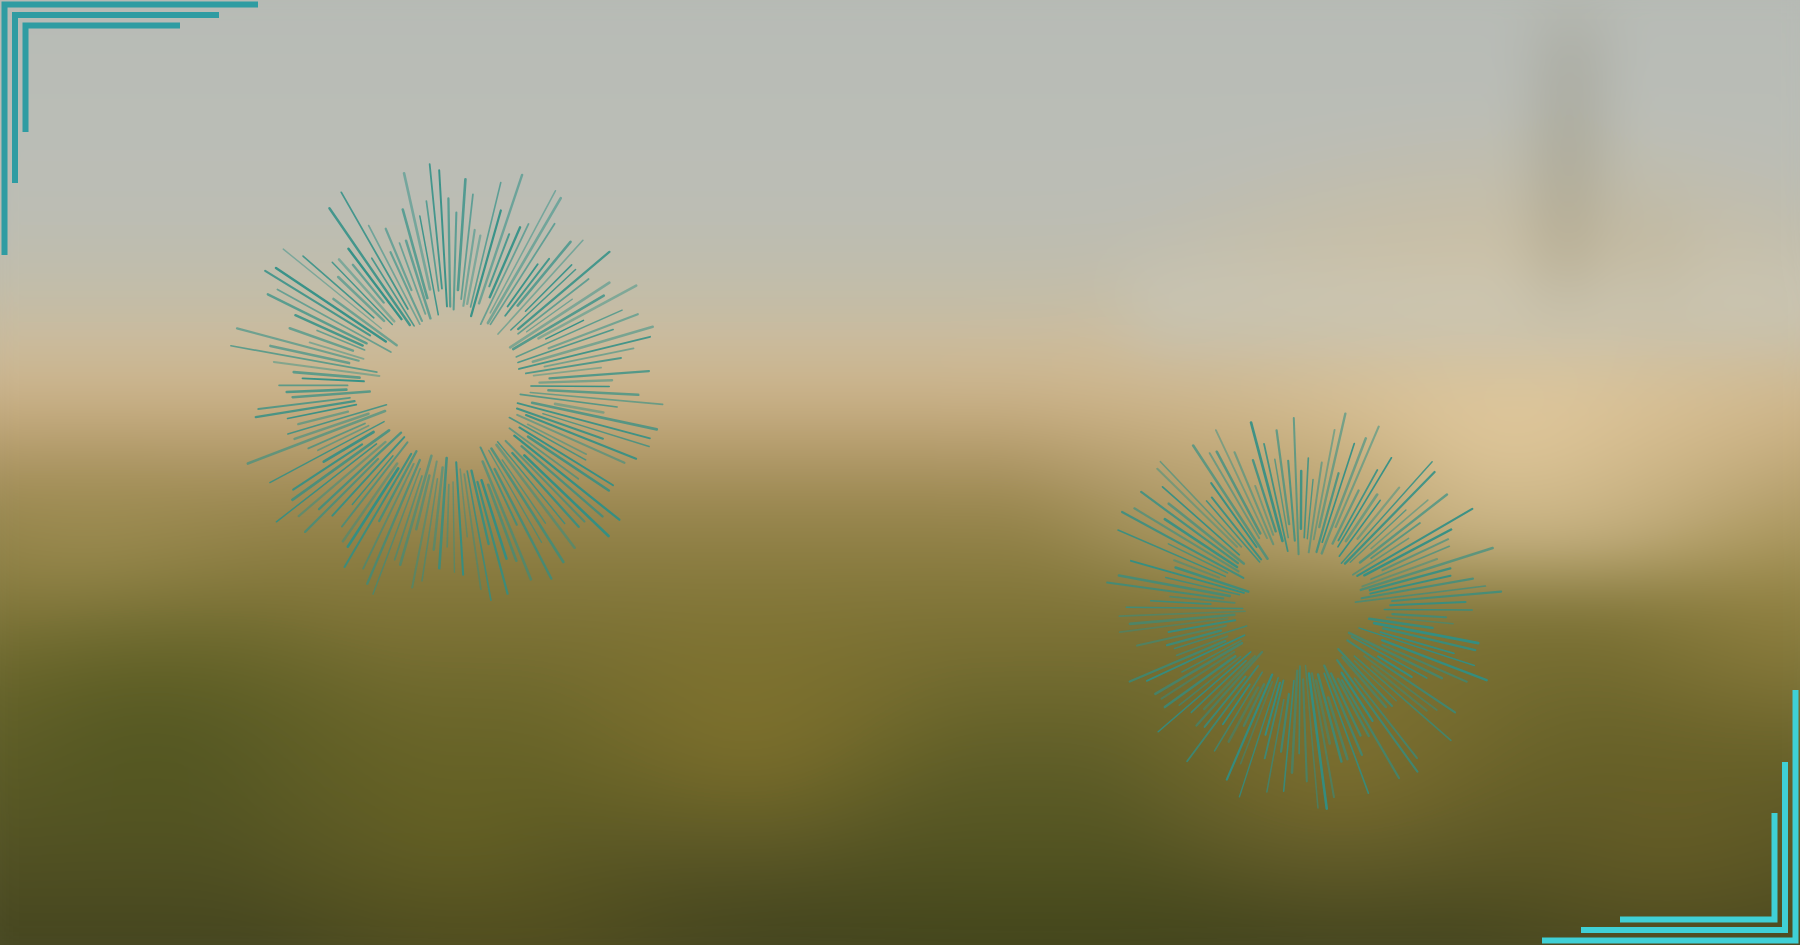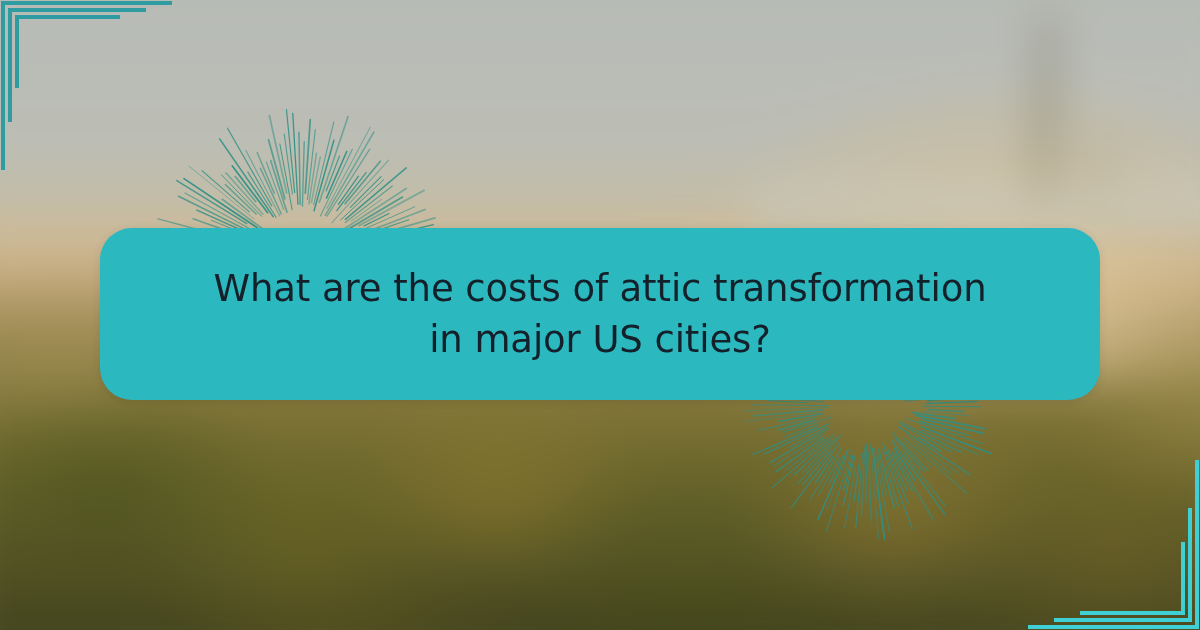--- a/index.html
+++ b/index.html
@@ -479,23 +479,20 @@
           <line x1="46.26" y1="-12.54" x2="99.87" y2="-27.07" stroke="#2f8f86" stroke-width="1.56" stroke-opacity="0.86"></line>
           <line x1="46.48" y1="-10.30" x2="100.05" y2="-22.17" stroke="#2f8f86" stroke-width="1.21" stroke-opacity="0.92"></line>
           <line x1="40.71" y1="-7.17" x2="114.97" y2="-20.25" stroke="#2f8f86" stroke-width="1.37" stroke-opacity="0.72"></line>
           <line x1="36.62" y1="-4.56" x2="123.25" y2="-15.34" stroke="#2f8f86" stroke-width="1.10" stroke-opacity="0.64"></line>
           <line x1="61.12" y1="-5.29" x2="133.77" y2="-11.57" stroke="#2f8f86" stroke-width="1.38" stroke-opacity="0.75"></line>
           <line x1="59.82" y1="-2.53" x2="109.97" y2="-4.65" stroke="#2f8f86" stroke-width="1.40" stroke-opacity="0.88"></line>
         </g>
     </svg>
   </div>
 
-  <div id="banner">
-    <div id="banner-title">What are the costs of attic transformation in major US cities?</div>
-  </div>
 
   <div class="corner" id="corner-top-left">
     <svg width="180" height="180" aria-hidden="true">
       <g stroke="#2f9ca2" stroke-width="4" fill="none" stroke-linecap="butt">
         <path d="M3 170 L3 3 L172 3"></path>
         <path d="M10 122 L10 10 L146 10"></path>
         <path d="M17 88  L17 17 L120 17"></path>
       </g>
     </svg>
   </div>

